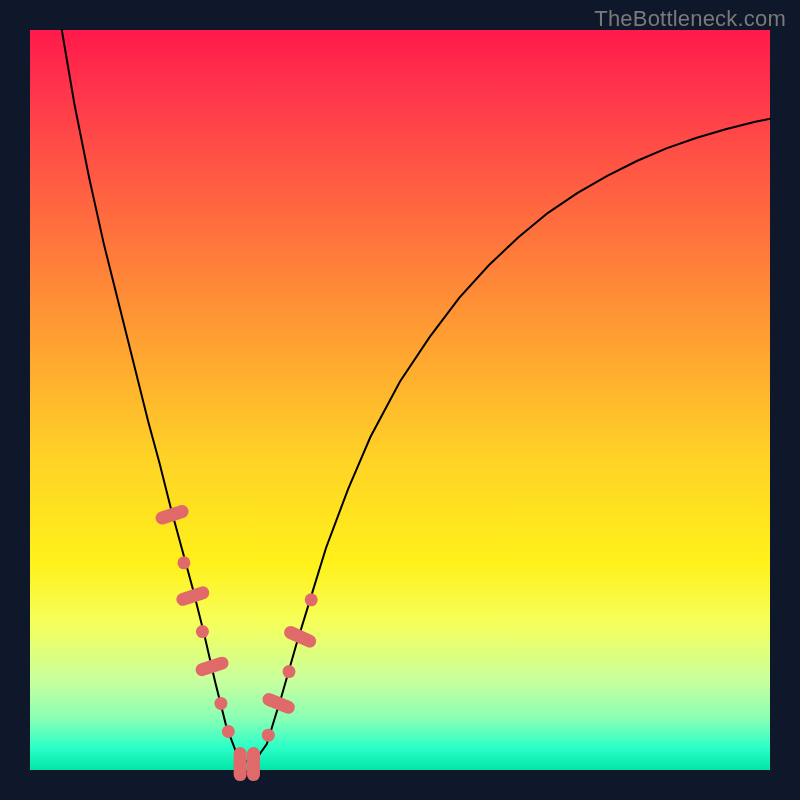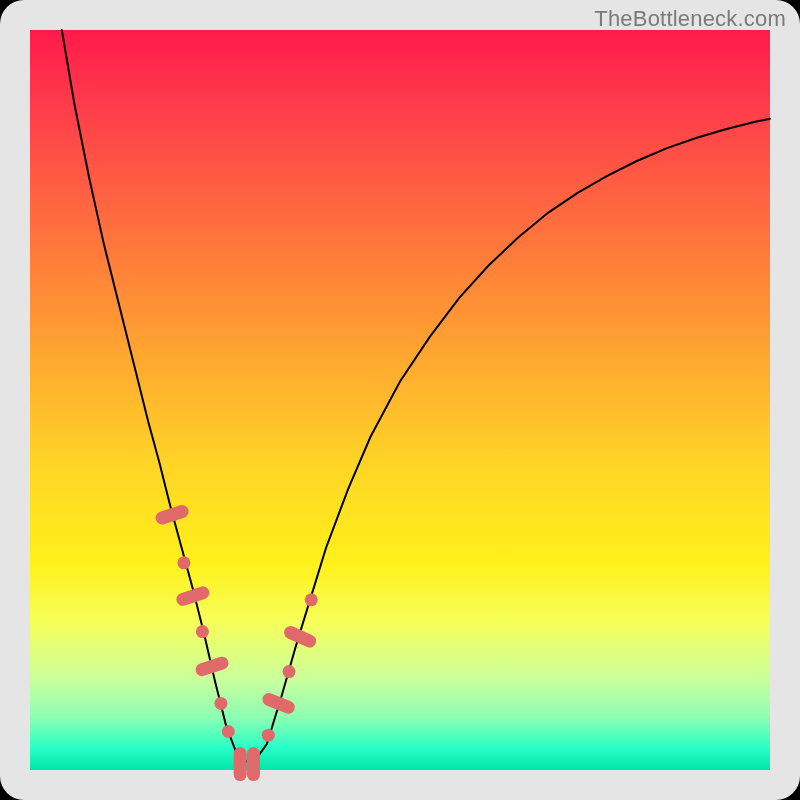--- a/index.html
+++ b/index.html
@@ -8,22 +8,21 @@
     width: 800px;
     height: 800px;
     overflow: hidden;
     background: #000;
     font-family: Arial, Helvetica, sans-serif;
   }
   .frame {
     position: absolute;
     left: 0; top: 0;
     width: 800px; height: 800px;
-    background: #e5e5e5;
-    border-radius: 24px;
+    background: #0f172a;
   }
   .plot-area {
     position: absolute;
     left: 30px;
     top: 30px;
     width: 740px;
     height: 740px;
     
     background: linear-gradient(to bottom,
       #ff1a4b 0%,

